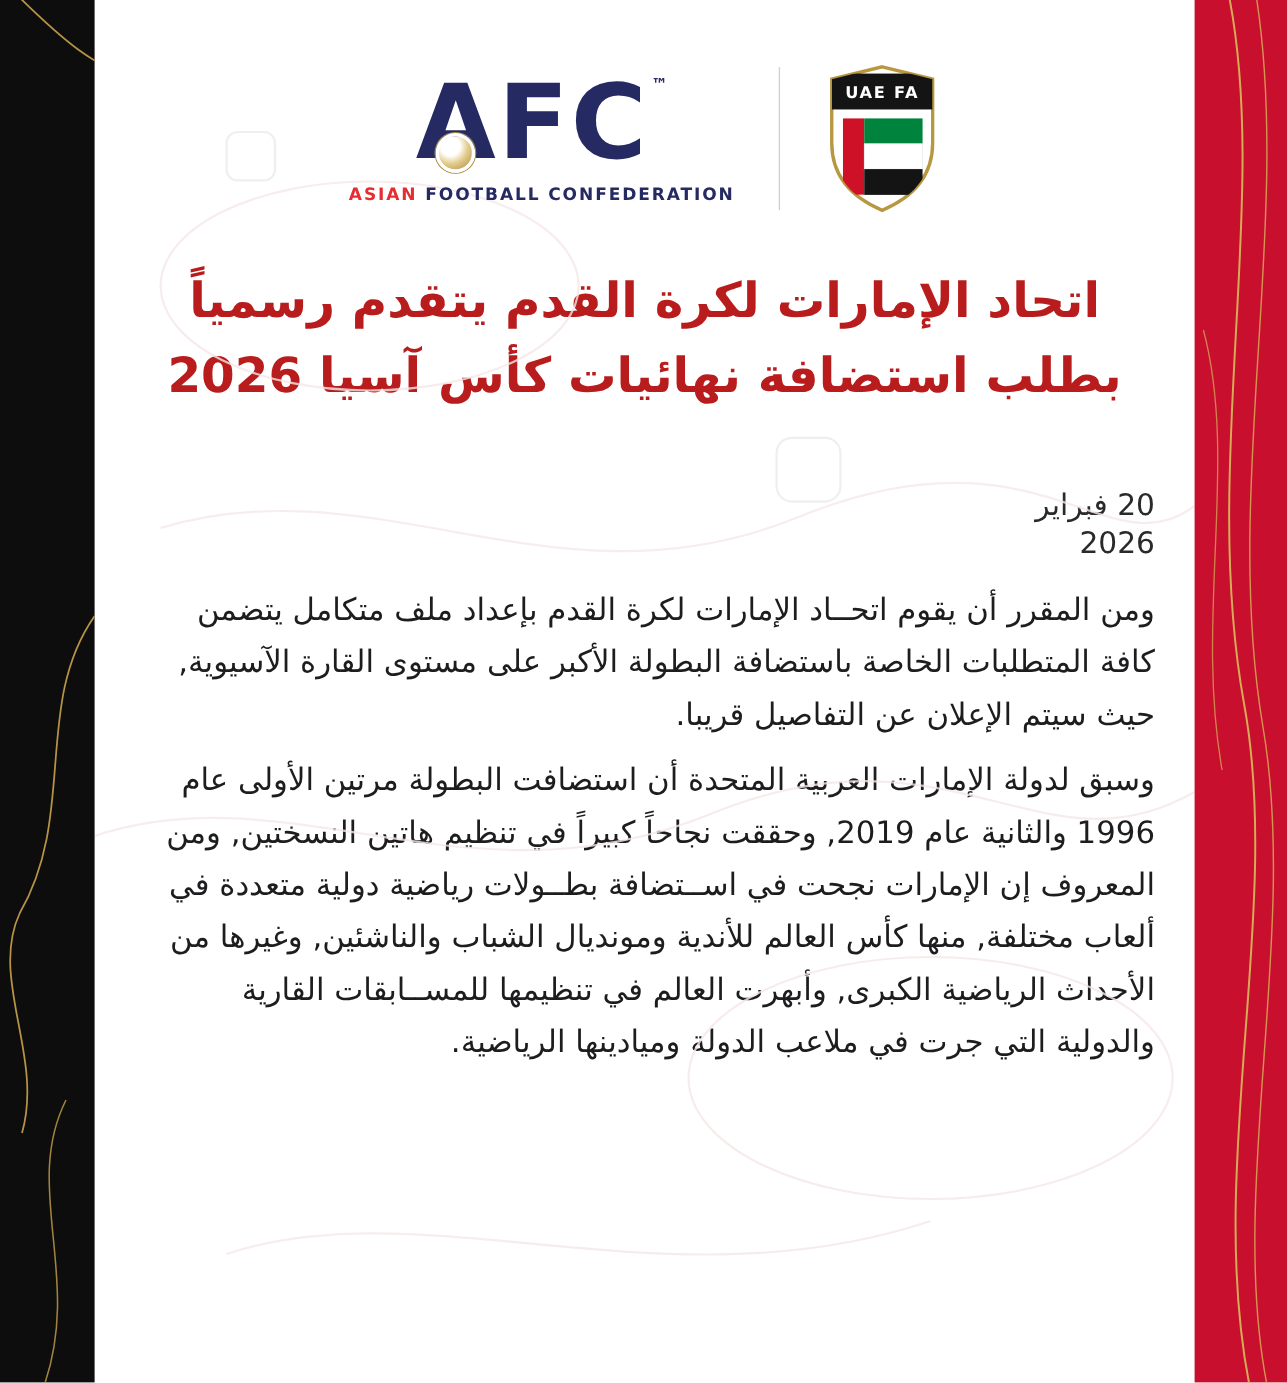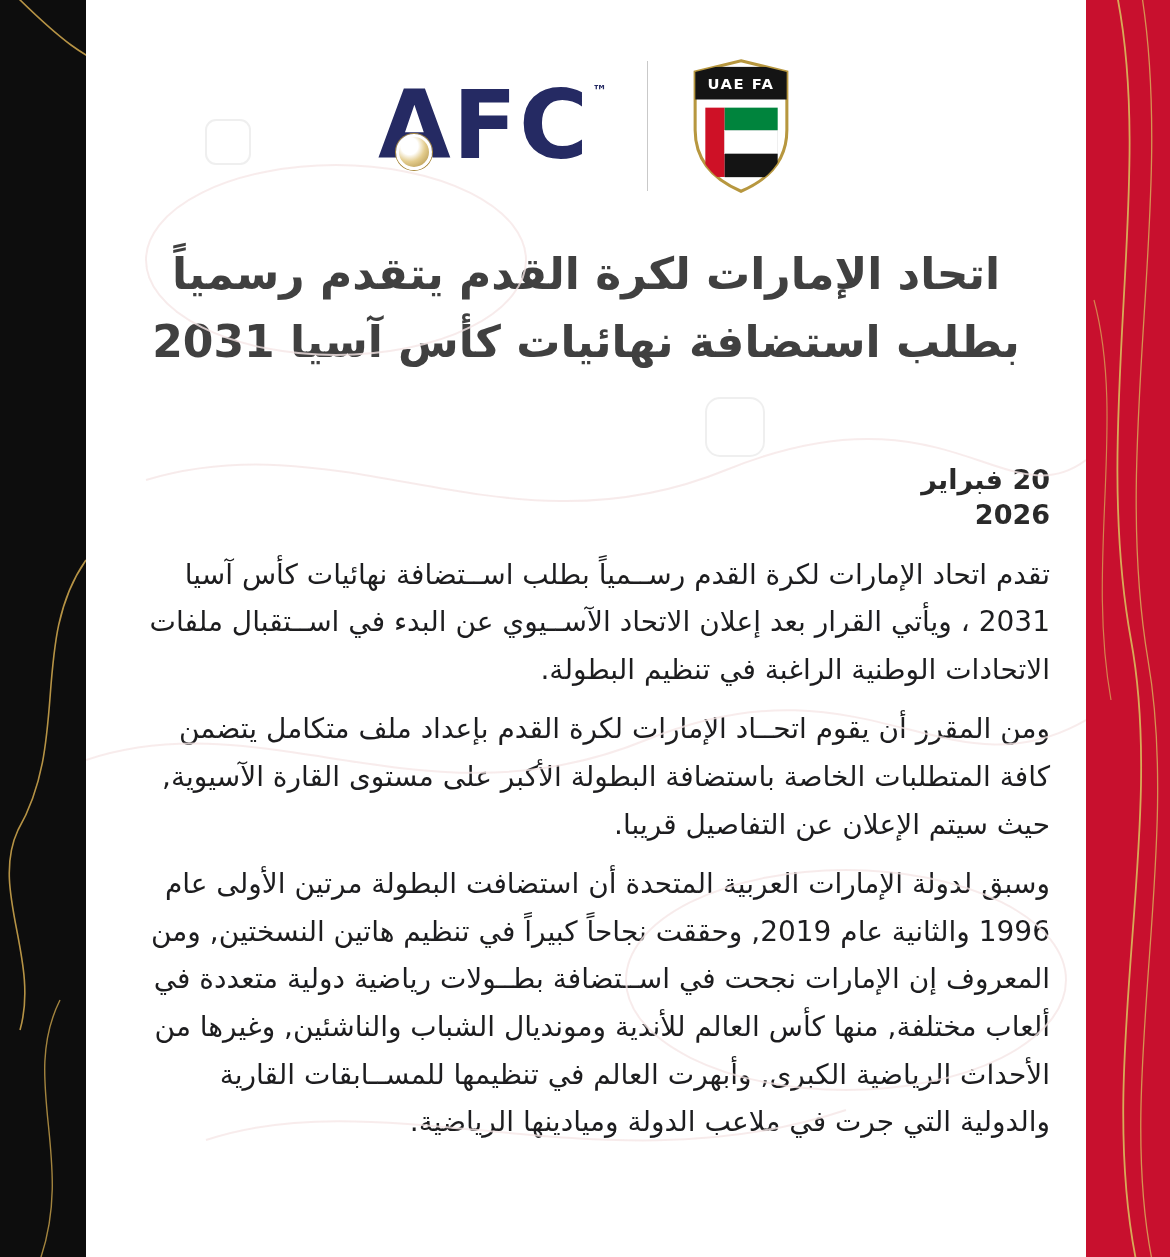--- a/index.html
+++ b/index.html
@@ -33,27 +33,27 @@
     background:radial-gradient(circle at 35% 30%, #ffffff 0 30%, #e3cc8d 55%, #a98a3f 100%);
     border:3px solid #ffffff; box-shadow:0 0 0 1px #a98a3f;
   }
   .afc-tagline { margin-top:8px; font-size:15.5px; font-weight:bold; letter-spacing:1.7px; color:#252a63; white-space:nowrap; }
   .afc-tagline .red { color:#e62e32; }
   .logo-divider { width:1px; height:130px; background:#c9c9c9; }
 
   
   .headline {
     direction:rtl; text-align:center; margin-top:44px;
-    color:#404040; font-size:44px; font-weight:bold; line-height:1.55;
+    color:#b91c1c; font-size:44px; font-weight:bold; line-height:1.55;
   }
 
   
   .date {
-    direction:rtl; text-align:right; margin-top:86px;
-    font-size:27px; color:#2a2a2a; line-height:1.3;font-weight:bold;
+    direction:rtl; text-align:right; margin-top:66px;
+    font-size:27px; color:#2a2a2a; line-height:1.3;
   }
 
   
   .body {
     direction:rtl; text-align:right; margin-top:18px;
     font-size:28px; color:#1d1d1f; line-height:1.7;
   }
   .body p + p { margin-top:12px; }
 </style>
 </head>
@@ -85,20 +85,24 @@
       </g>
     </svg>
 
     <header class="logos">
 
       <div class="afc-logo">
         <div class="afc-word">
           <span>AFC</span><span class="afc-tm">™</span>
           <span class="afc-ball"></span>
         </div>
+        <div class="afc-tagline">
+          <span class="red">ASIAN</span>
+          <span>FOOTBALL CONFEDERATION</span>
+        </div>
       </div>
 
       <div class="logo-divider"></div>
 
       <svg width="106" height="140" viewBox="0 0 104 136">
         <defs>
           <clipPath id="shieldClip">
             <path d="M52 4 L97 15 L97 72 C97 102 78 121 52 132 C26 121 7 102 7 72 L7 15 Z"></path>
           </clipPath>
         </defs>
@@ -110,30 +114,29 @@
           <rect x="36" y="72.6" width="52" height="22.6" fill="#ffffff" stroke="#e6e6e6" stroke-width="0.6"></rect>
           <rect x="36" y="95.2" width="52" height="23" fill="#141414"></rect>
         </g>
         <text x="52" y="32" text-anchor="middle" font-family="DejaVu Sans, sans-serif" font-size="14.5" font-weight="bold" letter-spacing="1.5" fill="#ffffff">UAE FA</text>
       </svg>
 
     </header>
 
     <h1 class="headline" dir="rtl">
       <span>اتحاد الإمارات لكرة القدم يتقدم رسمياً</span><br>
-      <span>بطلب استضافة نهائيات كأس آسيا 2031</span>
+      <span>بطلب استضافة نهائيات كأس آسيا 2026</span>
     </h1>
 
     <div class="date" dir="rtl">
       <span>20 فبراير</span><br>
       <span>2026</span>
     </div>
 
     <div class="body" dir="rtl">
-      <p>تقدم اتحاد الإمارات لكرة القدم  رســمياً بطلب اســتضافة نهائيات كأس آسيا 2031 ، ويأتي القرار بعد إعلان الاتحاد الآســيوي عن البدء في اســتقبال ملفات الاتحادات الوطنية الراغبة في تنظيم البطولة.</p>
       <p>ومن المقرر أن يقوم اتحــاد الإمارات لكرة القدم بإعداد ملف متكامل يتضمن كافة المتطلبات الخاصة باستضافة البطولة الأكبر على مستوى القارة الآسيوية, حيث سيتم الإعلان عن التفاصيل قريبا.</p>
       <p>وسبق لدولة الإمارات العربية المتحدة أن استضافت البطولة مرتين الأولى عام 1996 والثانية عام 2019, وحققت نجاحاً كبيراً في تنظيم هاتين النسختين, ومن المعروف إن الإمارات نجحت في اســتضافة بطــولات رياضية دولية متعددة في ألعاب مختلفة, منها كأس العالم للأندية ومونديال الشباب والناشئين, وغيرها من الأحداث الرياضية الكبرى, وأبهرت العالم في تنظيمها للمســابقات القارية والدولية التي جرت في ملاعب الدولة وميادينها الرياضية.</p>
     </div>
 
   </main>
 
   <aside class="strip strip-right">
     <svg width="84" height="1257" viewBox="0 0 84 1257">
       <path d="M30,-10 C70,180 5,420 45,640 C80,830 10,1060 50,1260" fill="none" stroke="#d8b35a" stroke-width="1.8" opacity="0.95"></path>
       <path d="M55,-10 C90,200 25,440 62,660 C95,850 30,1080 66,1260" fill="none" stroke="#d8b35a" stroke-width="1.3" opacity="0.8"></path>

